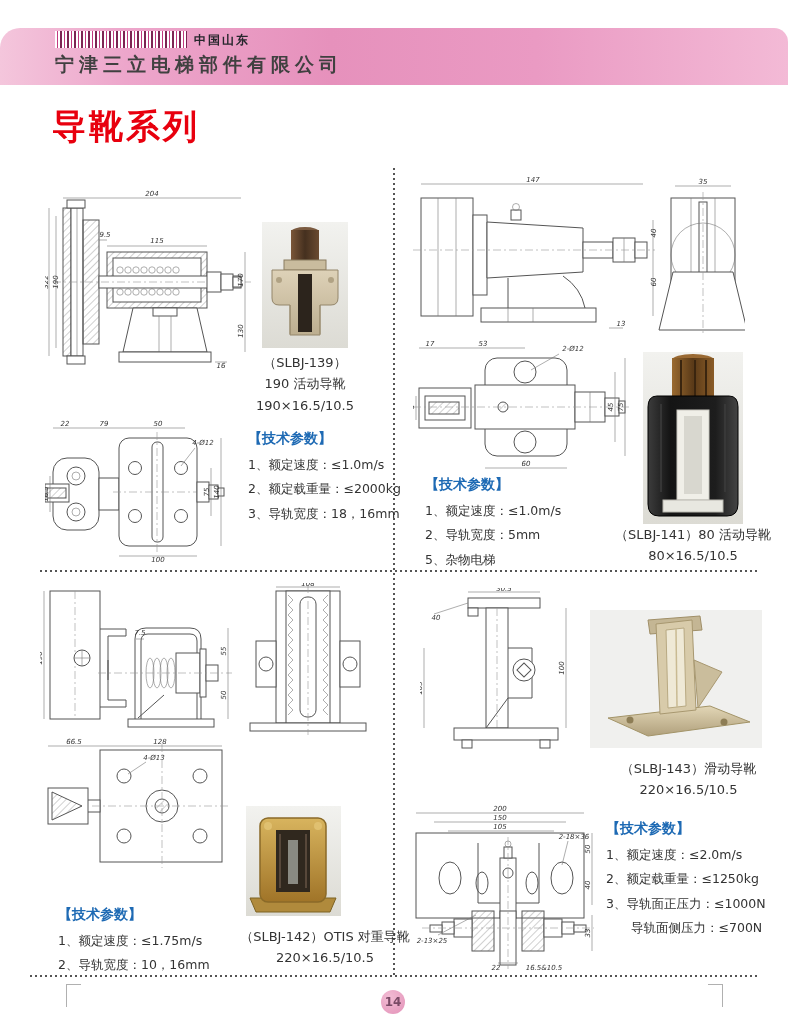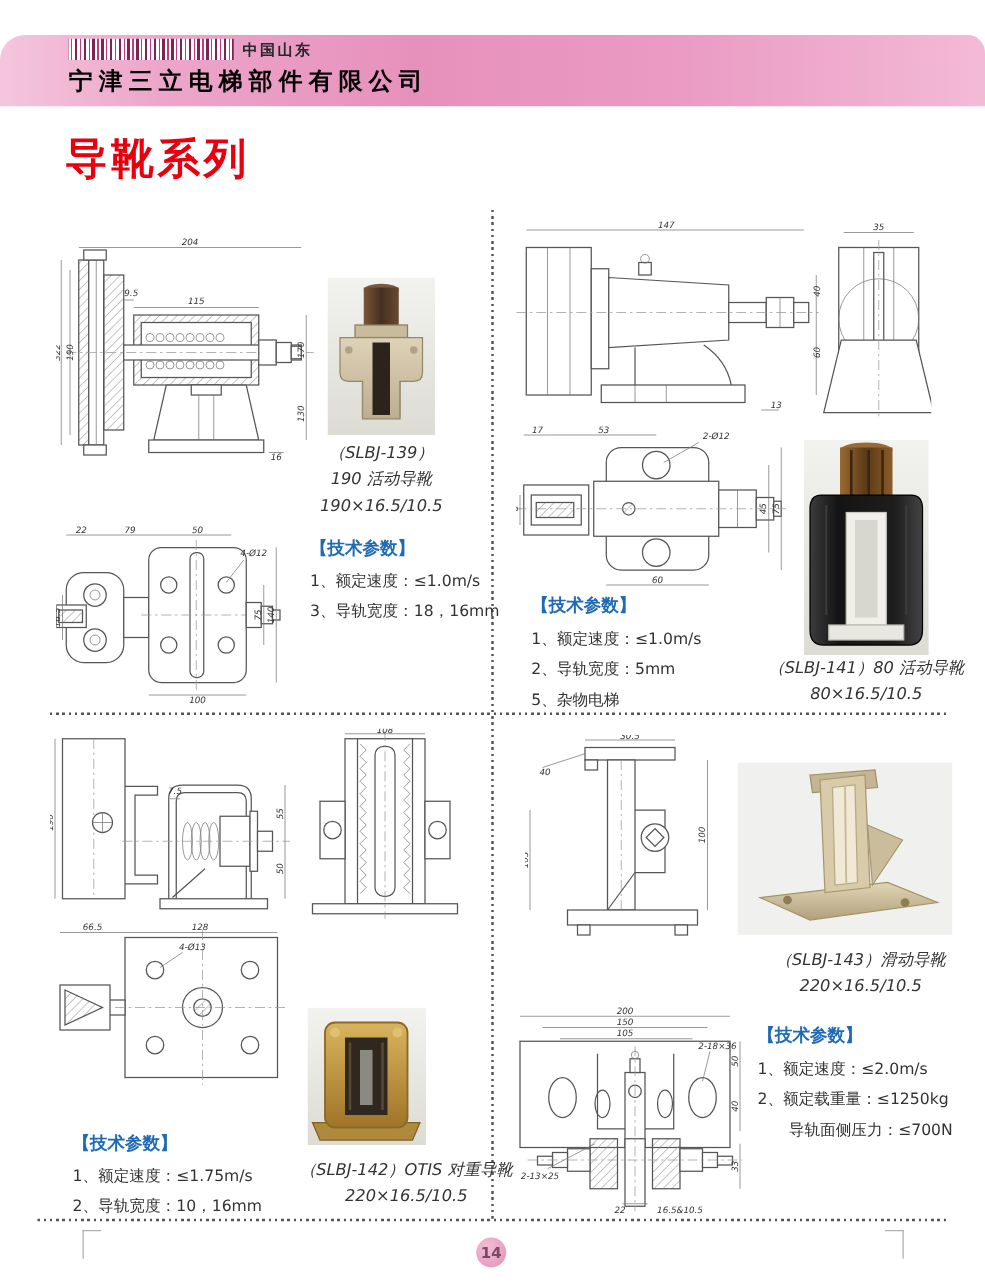--- a/index.html
+++ b/index.html
@@ -6,40 +6,40 @@
   #page{position:relative;width:788px;height:1028px;background:#fff;overflow:hidden;
         font-family:"DejaVu Sans","Liberation Sans",sans-serif;}
 
   
   .header-band{position:absolute;left:0;top:28px;width:788px;height:57px;
     background:linear-gradient(90deg,#f4c6dc 0%,#eda6cb 16%,#e691bc 42%,#ea9ac3 68%,#f3bad6 100%);
     border-radius:20px 14px 0 0;}
   .barcode{position:absolute;left:55px;top:31px;width:132px;height:17px;
     background:repeating-linear-gradient(90deg,#ffffff 0 2px,#c23a80 2px 3px,#ffffff 3px 5px,#7d2453 5px 7px);}
   .region-label{position:absolute;left:194px;top:32px;font-size:12px;font-weight:bold;color:#26262c;letter-spacing:2px;}
-  .company-name{position:absolute;left:55px;top:52px;font-size:19px;font-weight:bold;color:#000000;
+  .company-name{position:absolute;left:55px;top:52px;font-size:19px;font-weight:bold;color:#404040;
     letter-spacing:5px;font-family:"Liberation Serif","DejaVu Serif",serif;}
   .page-title{position:absolute;left:52px;top:104px;font-size:34px;font-weight:bold;color:#e8000e;letter-spacing:3px;text-align:right;}
 
   
   .div-v{position:absolute;left:393px;top:168px;width:2px;height:807px;
     background:repeating-linear-gradient(to bottom,#555 0 2px,transparent 2px 5px);}
   .div-h{position:absolute;height:2px;
     background:repeating-linear-gradient(to right,#555 0 2px,transparent 2px 5px);}
   .div-h.mid{left:40px;top:570px;width:718px;}
   .div-h.bot{left:30px;top:975px;width:728px;}
   .mark{position:absolute;width:14px;height:22px;}
   .mark.l{left:66px;top:984px;border-left:1px solid #b0b0b0;border-top:1px solid #b0b0b0;}
   .mark.r{left:708px;top:984px;border-right:1px solid #b0b0b0;border-top:1px solid #b0b0b0;}
   .page-num{position:absolute;left:381px;top:990px;width:24px;height:24px;border-radius:50%;
     background:radial-gradient(circle at 35% 30%,#f2bcd4,#e392b8);color:#7a4a66;font-size:12px;
     font-weight:bold;display:flex;align-items:center;justify-content:center;}
 
   
-  .caption{position:absolute;text-align:center;font-size:13px;color:#333;line-height:1.65;font-style:italic;}
+  .caption{position:absolute;text-align:center;font-size:13px;color:#333;line-height:1.65;}
   .params{position:absolute;}
   .params .t{color:#1e6ab4;font-weight:bold;font-size:14px;margin-bottom:5px;}
   .params .i{font-size:12.5px;color:#333;line-height:1.95;white-space:nowrap;}
 
   
   svg.draw,svg.photo{position:absolute;}
   .ln{stroke:#555;stroke-width:1;fill:none;}
   .wh{fill:#fff;stroke:#555;stroke-width:1;}
   .hv{fill:url(#hatch);stroke:#555;stroke-width:1;}
   .thin{stroke:#777;stroke-width:.6;fill:none;}
@@ -213,20 +213,21 @@
     <text class="dim" x="158" y="27">4-Ø12</text>
     <text class="dim" transform="rotate(-90 164 74)" x="164" y="74">75</text>
     <text class="dim" transform="rotate(-90 174 74)" x="174" y="74">140</text>
     <text class="dim" x="113" y="144">100</text>
     <text class="dim" transform="rotate(-90 3 76)" x="3" y="76">16.5</text>
   </svg>
 
   <div class="params" style="left:248px;top:430px">
     <div class="t">【技术参数】</div>
     <div class="i">1、额定速度：≤1.0m/s</div>
+    <div class="i">2、额定载重量：≤2000kg</div>
     <div class="i">3、导轨宽度：18，16mm</div>
   </div>
 
   <svg class="draw" style="left:413px;top:170px" width="332" height="168" viewBox="0 0 332 168">
     <rect class="wh" x="8" y="28" width="52" height="118"></rect>
       <line class="thin" x1="25" y1="28" x2="25" y2="146"></line>
       <line class="thin" x1="43" y1="28" x2="43" y2="146"></line>
     <rect class="wh" x="60" y="45" width="14" height="80"></rect>
     <polygon class="wh" points="74,52 170,58 170,102 74,108"></polygon>
     <rect class="wh" x="98" y="40" width="10" height="10"></rect>
@@ -499,20 +500,21 @@
     <text class="dim" transform="rotate(-90 188 82)" x="188" y="82">40</text>
     <text class="dim" transform="rotate(-90 188 130)" x="188" y="130">33</text>
     <text class="dim" x="94" y="167">22</text>
     <text class="dim" x="142" y="167">16.5&amp;10.5</text>
   </svg>
 
   <div class="params" style="left:606px;top:820px">
     <div class="t">【技术参数】</div>
     <div class="i">1、额定速度：≤2.0m/s</div>
     <div class="i">2、额定载重量：≤1250kg</div>
+    <div class="i">3、导轨面正压力：≤1000N</div>
     <div class="i">　　导轨面侧压力：≤700N</div>
   </div>
 
   <div class="mark l"></div>
   <div class="mark r"></div>
   <div class="page-num">14</div>
 
 </div>
 
 </body></html>

